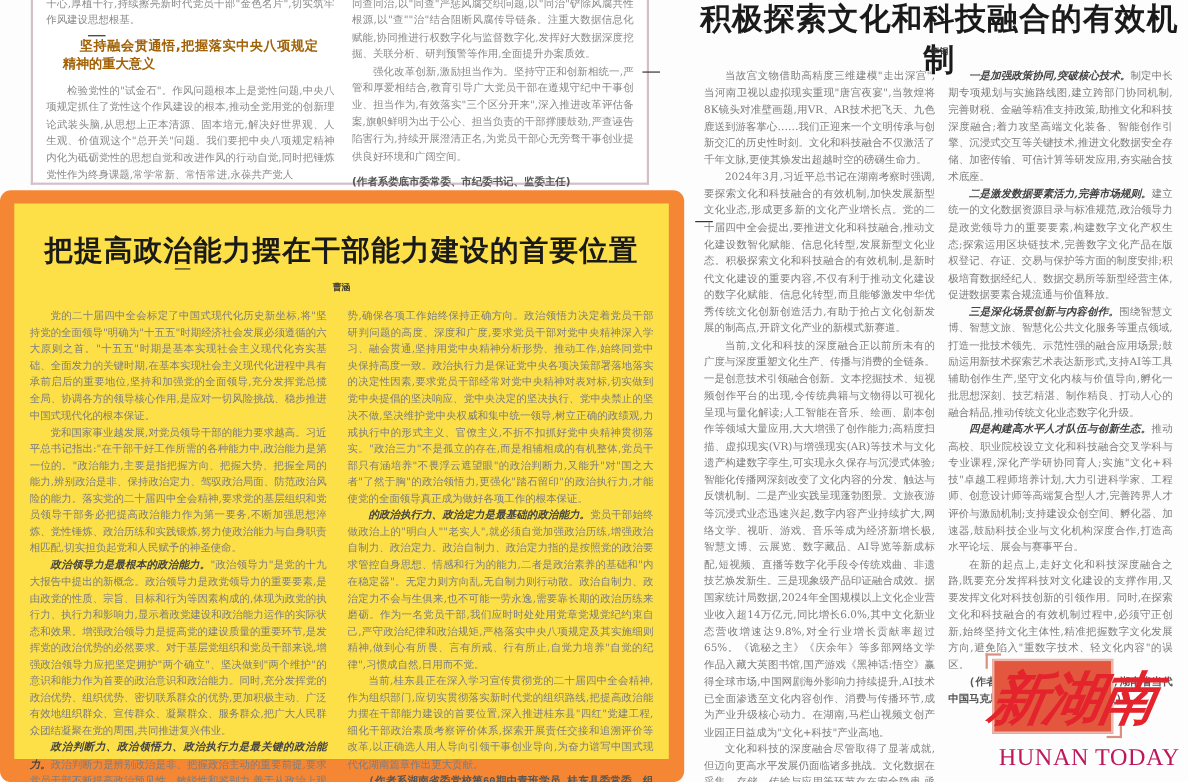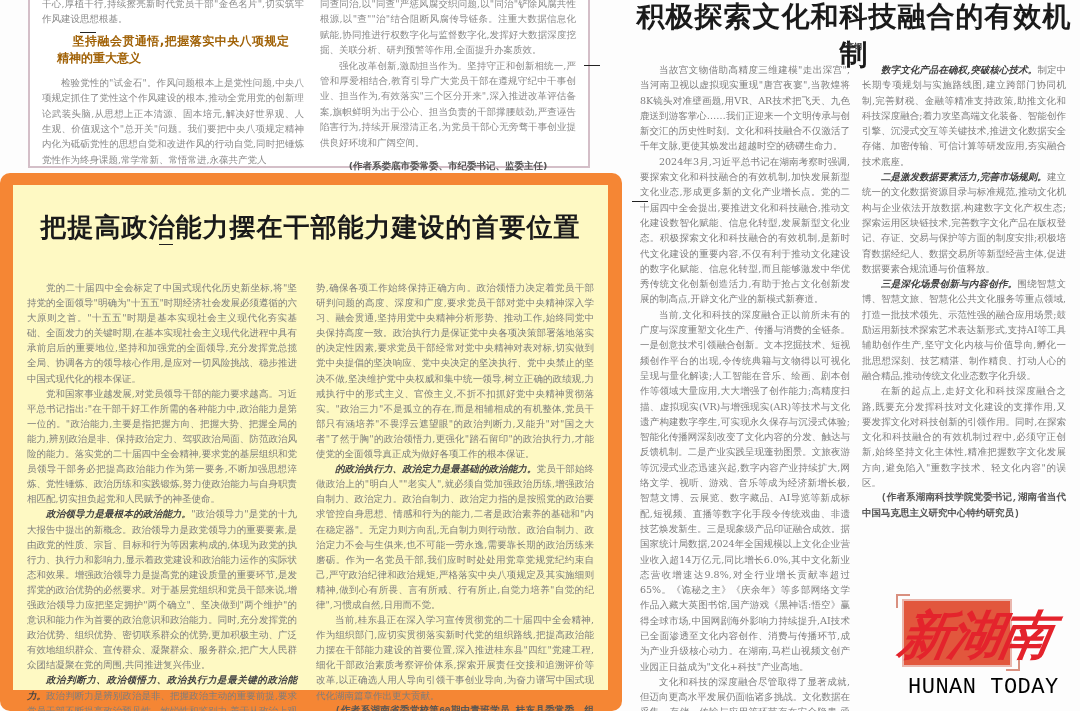--- a/index.html
+++ b/index.html
@@ -9,31 +9,31 @@
   .prev-article {
     position: absolute; left: 28px; top: -4px; width: 562px; height: 172px;
     border: 2px solid #d4bfc8; border-top: none; background: #fff;
   }
   .prev-col { position: absolute; top: 0; font-size: 9.5px; line-height: 15.4px; color: #8a8a8a; text-align: justify; }
   .prev-col.left { left: 12px; width: 262px; }
   .prev-col.right { left: 290px; width: 256px; }
   .prev-col p { text-indent: 2em; }
   .prev-col p.noindent { text-indent: 0; }
   .subhead { font-weight: bold; color: #a16207; font-size: 12px; line-height: 17px; margin: 6px 15px 8px; text-indent: 1.3em; font-family: "DejaVu Sans", sans-serif; }
-  .byline-note { font-weight: bold; color: #555; text-align: center; font-size: 9.5px; margin-top: 8px; font-family: "DejaVu Sans", sans-serif; }
+  .byline-note { font-weight: bold; color: #555; text-align: left; font-size: 9.5px; margin-top: 8px; font-family: "DejaVu Sans", sans-serif; }
 
   .mark { position: absolute; height: 1px; background: #222; }
 
   .orange-frame {
     position: absolute; left: 0; top: 173px; width: 622px; height: 538px;
     background: #f58634; border-radius: 10px;
   }
   .main-article {
     position: absolute; left: 13px; top: 185px; width: 595px; height: 505px;
-    background: #fef9c3;
+    background: #fde047;
   }
   .main-title {
     position: absolute; left: 0; right: 0; top: 25px; text-align: center;
     font-size: 26px; font-weight: bold; color: #1a1a1a; letter-spacing: 1px;
     font-family: "DejaVu Serif", serif;
   }
   .main-author { position: absolute; left: 0; right: 0; top: 71px; text-align: center; font-size: 8px; font-weight: bold; color: #333; font-family: "DejaVu Sans", sans-serif; }
   .main-col { position: absolute; top: 95px; font-size: 9.5px; line-height: 15.1px; color: #7d7d7d; text-align: justify; }
   .main-col.left { left: 14px; width: 270px; }
   .main-col.right { left: 303px; width: 278px; }
@@ -53,21 +53,21 @@
   .right-col.left { left: 12px; width: 210px; }
   .right-col.right { left: 234px; width: 204px; }
   .right-col p { text-indent: 2em; }
   .right-col p.noindent { text-indent: 0; }
 
   .logo { position: absolute; left: 890px; top: 595px; width: 190px; height: 116px; }
   .logo-box { position: absolute; left: 12px; top: 4px; width: 110px; height: 68px; background: #e2573d; border: 2px solid #eab7ae; }
   .logo-bracket-tl { position: absolute; left: 6px; top: -1px; width: 14px; height: 14px; border-left: 2px solid #d99080; border-top: 2px solid #d99080; }
   .logo-bracket-br { position: absolute; left: 116px; top: 62px; width: 14px; height: 14px; border-right: 2px solid #d99080; border-bottom: 2px solid #d99080; }
   .logo-text { position: absolute; left: 10px; top: 6px; font-size: 52px; font-style: italic; font-weight: bold; color: #e4232c; letter-spacing: -2px; font-family: "DejaVu Serif", serif; transform: skewX(-10deg); }
-  .logo-en { position: absolute; left: 18px; top: 80px; font-size: 22px; color: #000000; font-family: Liberation Mono, monospace; letter-spacing: 0.5px; }
+  .logo-en { position: absolute; left: 18px; top: 80px; font-size: 22px; color: #be185d; font-family: Liberation Serif, serif; letter-spacing: 0.5px; }
 </style>
 </head>
 <body>
 
 <div class="prev-article">
   <div class="prev-col left">
     <p class="noindent">干心,厚植干行,持续擦亮新时代党员干部"金色名片",切实筑牢作风建设思想根基。</p>
     <div class="subhead">坚持融会贯通悟,把握落实中央八项规定精神的重大意义</div>
     <p>检验党性的"试金石"。作风问题根本上是党性问题,中央八项规定抓住了党性这个作风建设的根本,推动全党用党的创新理论武装头脑,从思想上正本清源、固本培元,解决好世界观、人生观、价值观这个"总开关"问题。我们要把中央八项规定精神内化为砥砺党性的思想自觉和改进作风的行动自觉,同时把锤炼党性作为终身课题,常学常新、常悟常进,永葆共产党人</p>
   </div>
@@ -79,20 +79,21 @@
 </div>
 
 <div class="mark" style="left:80px; top:32px; width:16px;"></div>
 <div class="mark" style="left:584px; top:65px; width:16px;"></div>
 <div class="mark" style="left:632px; top:201px; width:16px;"></div>
 
 <div class="orange-frame"></div>
 <div class="main-article">
   <div class="main-title">把提高政治能力摆在干部能力建设的首要位置</div>
   <div class="mark" style="left:146px; top:59px; width:14px;"></div>
+  <div class="main-author">曹涵</div>
 
   <div class="main-col left">
     <p>党的二十届四中全会标定了中国式现代化历史新坐标,将"坚持党的全面领导"明确为"十五五"时期经济社会发展必须遵循的六大原则之首。"十五五"时期是基本实现社会主义现代化夯实基础、全面发力的关键时期,在基本实现社会主义现代化进程中具有承前启后的重要地位,坚持和加强党的全面领导,充分发挥党总揽全局、协调各方的领导核心作用,是应对一切风险挑战、稳步推进中国式现代化的根本保证。</p>
     <p>党和国家事业越发展,对党员领导干部的能力要求越高。习近平总书记指出:"在干部干好工作所需的各种能力中,政治能力是第一位的。"政治能力,主要是指把握方向、把握大势、把握全局的能力,辨别政治是非、保持政治定力、驾驭政治局面、防范政治风险的能力。落实党的二十届四中全会精神,要求党的基层组织和党员领导干部务必把提高政治能力作为第一要务,不断加强思想淬炼、党性锤炼、政治历练和实践锻炼,努力使政治能力与自身职责相匹配,切实担负起党和人民赋予的神圣使命。</p>
     <p><span class="lead">政治领导力是最根本的政治能力。</span><span>"政治领导力"是党的十九大报告中提出的新概念。政治领导力是政党领导力的重要要素,是由政党的性质、宗旨、目标和行为等因素构成的,体现为政党的执行力、执行力和影响力,显示着政党建设和政治能力运作的实际状态和效果。增强政治领导力是提高党的建设质量的重要环节,是发挥党的政治优势的必然要求。对于基层党组织和党员干部来说,增强政治领导力应把坚定拥护"两个确立"、坚决做到"两个维护"的意识和能力作为首要的政治意识和政治能力。同时,充分发挥党的政治优势、组织优势、密切联系群众的优势,更加积极主动、广泛有效地组织群众、宣传群众、凝聚群众、服务群众,把广大人民群众团结凝聚在党的周围,共同推进复兴伟业。</span></p>
     <p><span class="lead">政治判断力、政治领悟力、政治执行力是最关键的政治能力。</span><span>政治判断力是辨别政治是非、把握政治主动的重要前提,要求党员干部不断提高政治预见性、敏锐性和鉴别力,善于从政治上观察分析问题,研判发展趋势,甄别事物本质,明辨大是大非,把握大局大</span></p>
   </div>
 
   <div class="main-col right">
     <p class="noindent">势,确保各项工作始终保持正确方向。政治领悟力决定着党员干部研判问题的高度、深度和广度,要求党员干部对党中央精神深入学习、融会贯通,坚持用党中央精神分析形势、推动工作,始终同党中央保持高度一致。政治执行力是保证党中央各项决策部署落地落实的决定性因素,要求党员干部经常对党中央精神对表对标,切实做到党中央提倡的坚决响应、党中央决定的坚决执行、党中央禁止的坚决不做,坚决维护党中央权威和集中统一领导,树立正确的政绩观,力戒执行中的形式主义、官僚主义,不折不扣抓好党中央精神贯彻落实。"政治三力"不是孤立的存在,而是相辅相成的有机整体,党员干部只有涵培养"不畏浮云遮望眼"的政治判断力,又能升"对"国之大者"了然于胸"的政治领悟力,更强化"踏石留印"的政治执行力,才能使党的全面领导真正成为做好各项工作的根本保证。</p>
@@ -107,23 +108,24 @@
   <div class="right-author">李钢</div>
 
   <div class="right-col left">
     <p>当故宫文物借助高精度三维建模"走出深宫",当河南卫视以虚拟现实重现"唐宫夜宴",当敦煌将8K镜头对准壁画题,用VR、AR技术把飞天、九色鹿送到游客掌心……我们正迎来一个文明传承与创新交汇的历史性时刻。文化和科技融合不仅激活了千年文脉,更使其焕发出超越时空的磅礴生命力。</p>
     <p>2024年3月,习近平总书记在湖南考察时强调,要探索文化和科技融合的有效机制,加快发展新型文化业态,形成更多新的文化产业增长点。党的二十届四中全会提出,要推进文化和科技融合,推动文化建设数智化赋能、信息化转型,发展新型文化业态。积极探索文化和科技融合的有效机制,是新时代文化建设的重要内容,不仅有利于推动文化建设的数字化赋能、信息化转型,而且能够激发中华优秀传统文化创新创造活力,有助于抢占文化创新发展的制高点,开辟文化产业的新模式新赛道。</p>
     <p>当前,文化和科技的深度融合正以前所未有的广度与深度重塑文化生产、传播与消费的全链条。一是创意技术引领融合创新。文本挖掘技术、短视频创作平台的出现,令传统典籍与文物得以可视化呈现与量化解读;人工智能在音乐、绘画、剧本创作等领域大量应用,大大增强了创作能力;高精度扫描、虚拟现实(VR)与增强现实(AR)等技术与文化遗产构建数字孪生,可实现永久保存与沉浸式体验;智能化传播网深刻改变了文化内容的分发、触达与反馈机制。二是产业实践呈现蓬勃图景。文旅夜游等沉浸式业态迅速兴起,数字内容产业持续扩大,网络文学、视听、游戏、音乐等成为经济新增长极,智慧文博、云展览、数字藏品、AI导览等新成标配,短视频、直播等数字化手段令传统戏曲、非遗技艺焕发新生。三是现象级产品印证融合成效。据国家统计局数据,2024年全国规模以上文化企业营业收入超14万亿元,同比增长6.0%,其中文化新业态营收增速达9.8%,对全行业增长贡献率超过65%。《诡秘之主》《庆余年》等多部网络文学作品入藏大英图书馆,国产游戏《黑神话:悟空》赢得全球市场,中国网剧海外影响力持续提升,AI技术已全面渗透至文化内容创作、消费与传播环节,成为产业升级核心动力。在湖南,马栏山视频文创产业园正日益成为"文化+科技"产业高地。</p>
     <p>文化和科技的深度融合尽管取得了显著成就,但迈向更高水平发展仍面临诸多挑战。文化数据在采集、存储、传输与应用等环节存在安全隐患,亟须构建"自主可控+安全可靠"的技术底座;文化数据资源分散且标准不一,共享机制不足,一定程度上阻碍了基于大数据的文化创新。数字文化产品在确权、评估、交易与保护等环节仍有制度空白;技术运用降低了创作门槛,但思想深刻、技艺精湛、打动人心的精品力作仍相对稀缺;兼具文</p>
   </div>
 
   <div class="right-col right">
-    <p><span class="lead">数字文化产品在确权,突破核心技术。</span><span>制定中长期专项规划与实施路线图,建立跨部门协同机制,完善财税、金融等精准支持政策,助推文化和科技深度融合;着力攻坚高端文化装备、智能创作引擎、沉浸式交互等关键技术,推进文化数据安全存储、加密传输、可信计算等研发应用,夯实融合技术底座。</span></p>
-    <p><span class="lead">二是激发数据要素活力,完善市场规则。</span><span>建立统一的文化数据资源目录与标准规范,推动文化机构与企业依法开放数据,构建数字文化产权生态;探索运用区块链技术,完善数字文化产品在版权登记、存证、交易与保护等方面的制度安排;积极培育数据经纪人、数据交易所等新型经营主体,促进数据要素合规流通与价值释放。</span></p>
+    <p><span class="lead">一是加强政策协同,突破核心技术。</span><span>制定中长期专项规划与实施路线图,建立跨部门协同机制,完善财税、金融等精准支持政策,助推文化和科技深度融合;着力攻坚高端文化装备、智能创作引擎、沉浸式交互等关键技术,推进文化数据安全存储、加密传输、可信计算等研发应用,夯实融合技术底座。</span></p>
+    <p><span class="lead">二是激发数据要素活力,完善市场规则。</span><span>建立统一的文化数据资源目录与标准规范,政治领导力是政党领导力的重要要素,构建数字文化产权生态;探索运用区块链技术,完善数字文化产品在版权登记、存证、交易与保护等方面的制度安排;积极培育数据经纪人、数据交易所等新型经营主体,促进数据要素合规流通与价值释放。</span></p>
     <p><span class="lead">三是深化场景创新与内容创作。</span><span>围绕智慧文博、智慧文旅、智慧化公共文化服务等重点领域,打造一批技术领先、示范性强的融合应用场景;鼓励运用新技术探索艺术表达新形式,支持AI等工具辅助创作生产,坚守文化内核与价值导向,孵化一批思想深刻、技艺精湛、制作精良、打动人心的融合精品,推动传统文化业态数字化升级。</span></p>
+    <p><span class="lead">四是构建高水平人才队伍与创新生态。</span><span>推动高校、职业院校设立文化和科技融合交叉学科与专业课程,深化产学研协同育人;实施"文化+科技"卓越工程师培养计划,大力引进科学家、工程师、创意设计师等高端复合型人才,完善跨界人才评价与激励机制;支持建设众创空间、孵化器、加速器,鼓励科技企业与文化机构深度合作,打造高水平论坛、展会与赛事平台。</span></p>
     <p>在新的起点上,走好文化和科技深度融合之路,既要充分发挥科技对文化建设的支撑作用,又要发挥文化对科技创新的引领作用。同时,在探索文化和科技融合的有效机制过程中,必须守正创新,始终坚持文化主体性,精准把握数字文化发展方向,避免陷入"重数字技术、轻文化内容"的误区。</p>
     <p class="sign">(作者系湖南科技学院党委书记,湖南省当代中国马克思主义研究中心特约研究员)</p>
   </div>
 </div>
 
 <div class="logo">
   <div class="logo-box"></div>
   <div class="logo-bracket-tl"></div>
   <div class="logo-bracket-br"></div>
   <div class="logo-text">新湖南</div>

